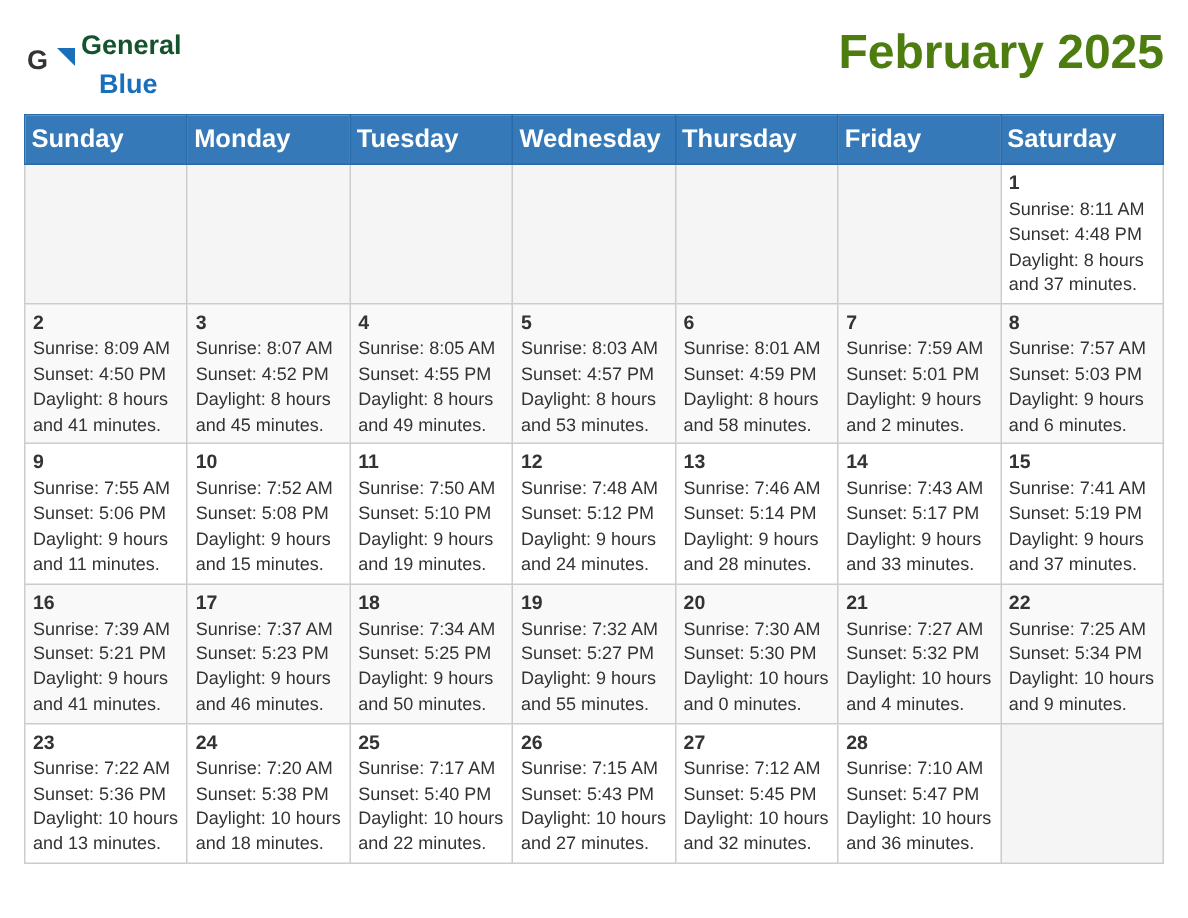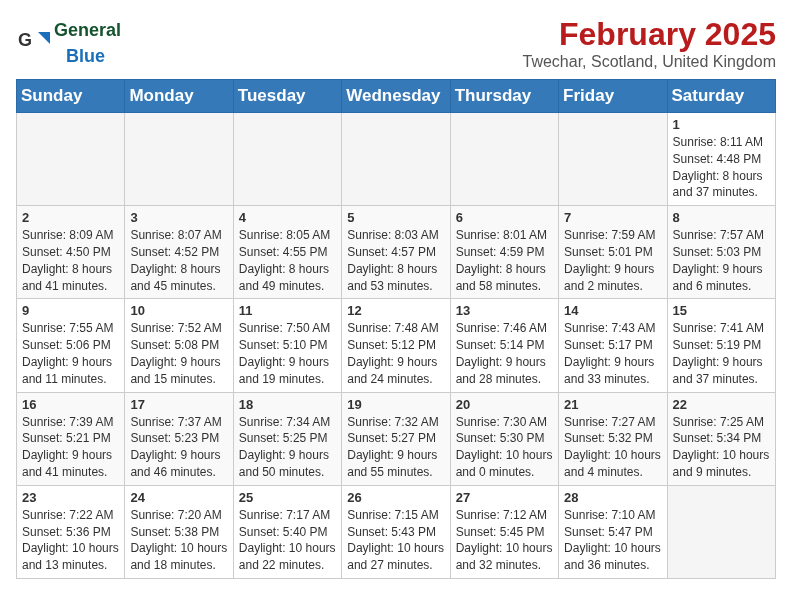--- a/index.html
+++ b/index.html
@@ -27,21 +27,21 @@
       width: 36px;
       height: 36px;
       margin-right: 2px;
     }
     .title-area {
       text-align: right;
     }
     .title-area h1 {
       font-size: 32px;
       font-weight: bold;
-      color: #b91c1c;
+      color: #4d7c0f;
     }
     .title-area h2 {
       font-size: 16px;
       font-weight: normal;
       color: #555;
     }
     .calendar {
       width: 100%;
       border-collapse: collapse;
       border: 1px solid #ccc;
@@ -94,21 +94,20 @@
       <text x="2" y="22" font-size="18" font-weight="bold" fill="#333">G</text>
       <polygon points="22,8 34,8 34,20" fill="#1a6fbb"></polygon>
     </svg>
     <div>
       <span style="color:#14532d;font-size:18px;font-weight:bold;">General</span><br>
       <span style="color:#1a6fbb;font-size:18px;font-weight:bold;margin-left:12px;">Blue</span>
     </div>
   </div>
   <div class="title-area">
     <h1>February 2025</h1>
-    <h2>Twechar, Scotland, United Kingdom</h2>
   </div>
 </div>
 
 <table class="calendar">
   <thead>
     <tr>
     <th>Sunday</th>
         <th>Monday</th>
         <th>Tuesday</th>
         <th>Wednesday</th>

